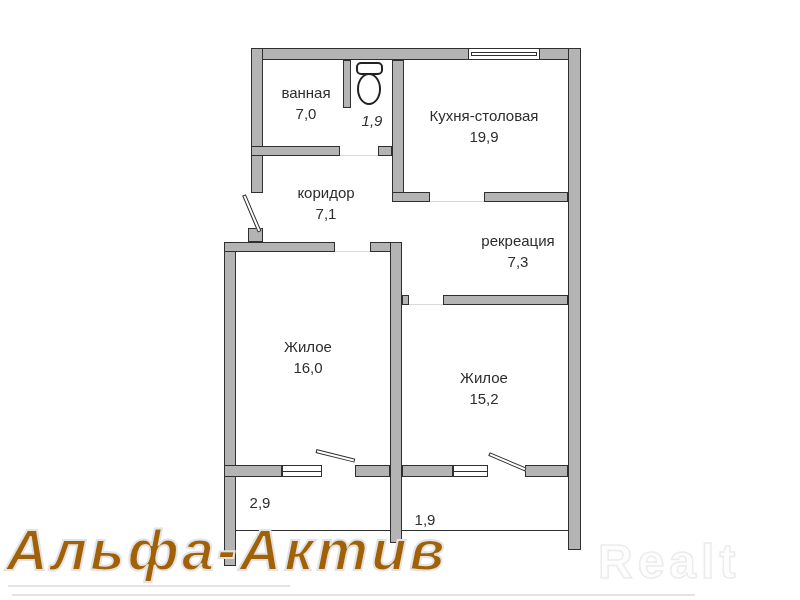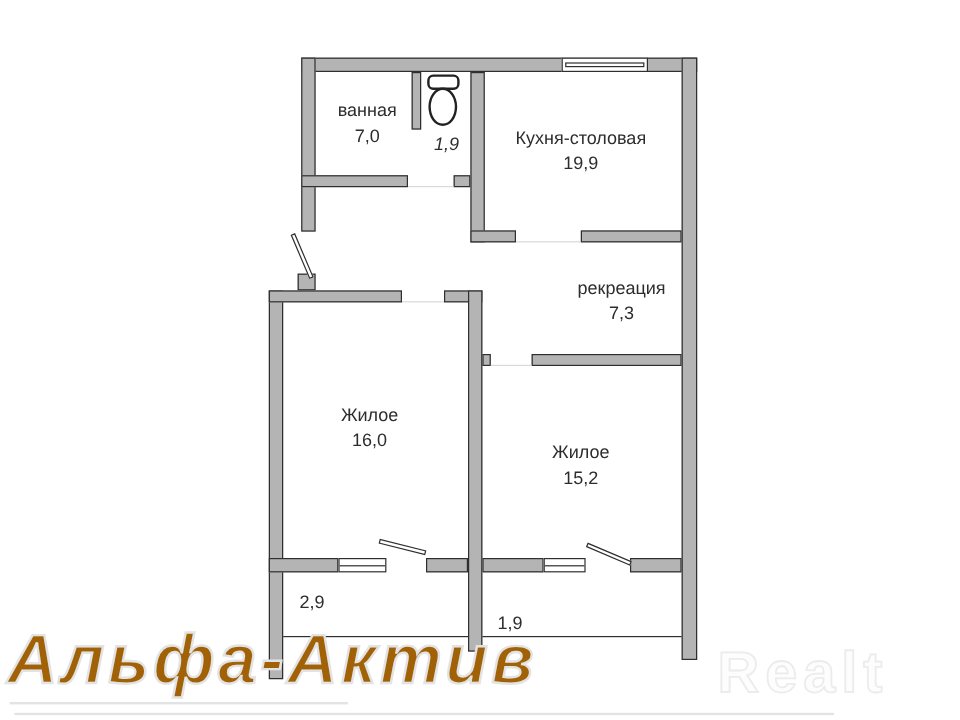--- a/index.html
+++ b/index.html
@@ -88,20 +88,24 @@
     <div>ванная</div>
     <div>7,0</div>
   </div>
   <div class="label" style="left:372px;top:110px;font-style:italic;">
     <div>1,9</div>
   </div>
   <div class="label" style="left:484px;top:105px;">
     <div>Кухня-столовая</div>
     <div>19,9</div>
   </div>
+  <div class="label" style="left:326px;top:182px;">
+    <div>коридор</div>
+    <div>7,1</div>
+  </div>
   <div class="label" style="left:518px;top:230px;">
     <div>рекреация</div>
     <div>7,3</div>
   </div>
   <div class="label" style="left:308px;top:336px;">
     <div>Жилое</div>
     <div>16,0</div>
   </div>
   <div class="label" style="left:484px;top:367px;">
     <div>Жилое</div>

